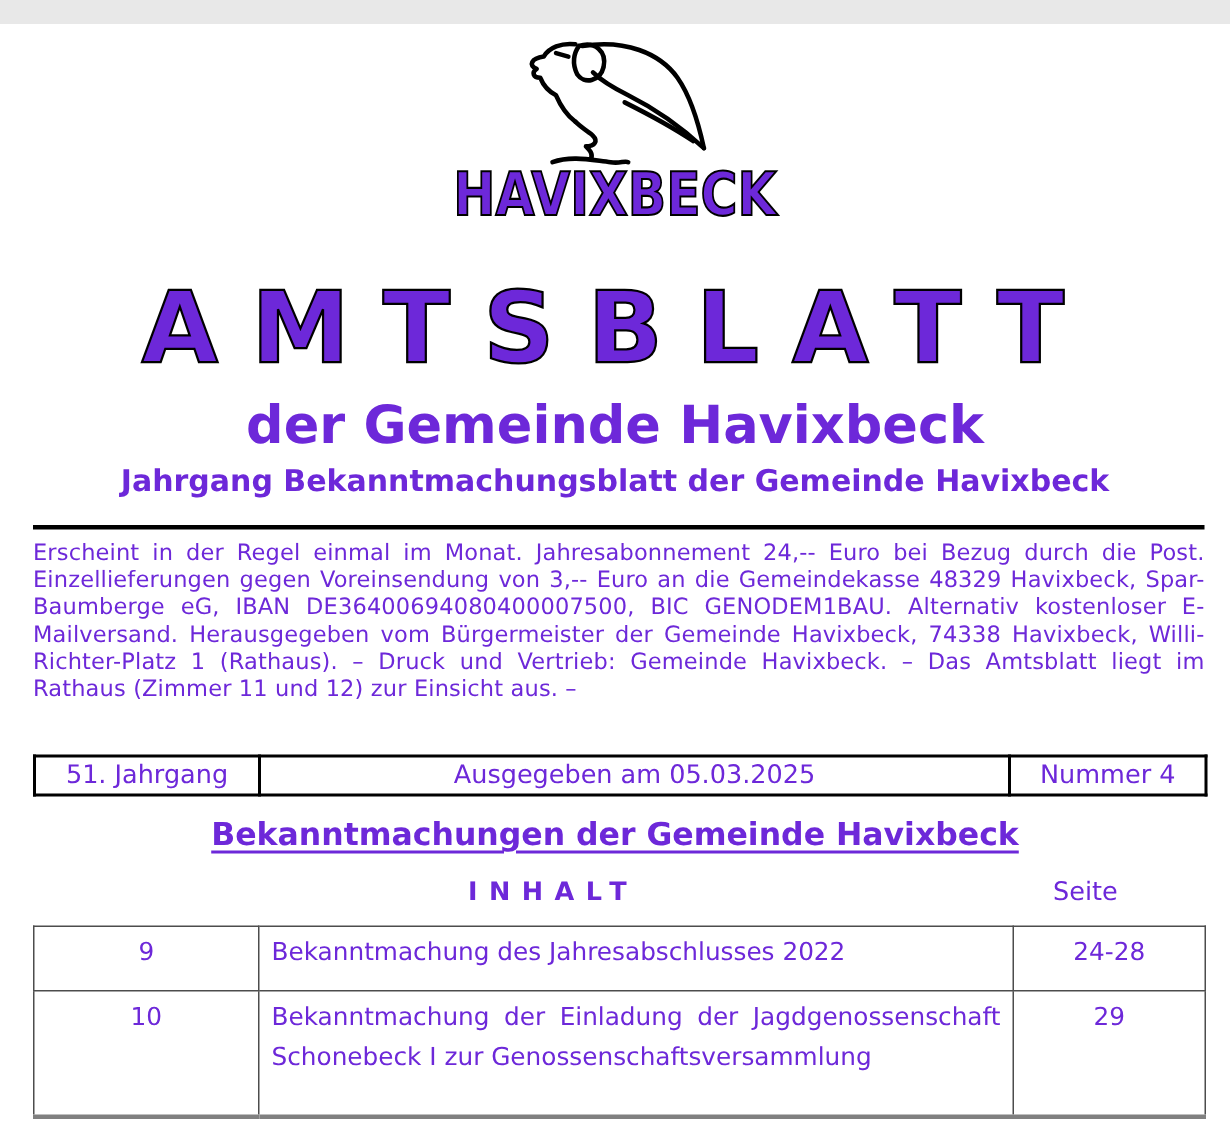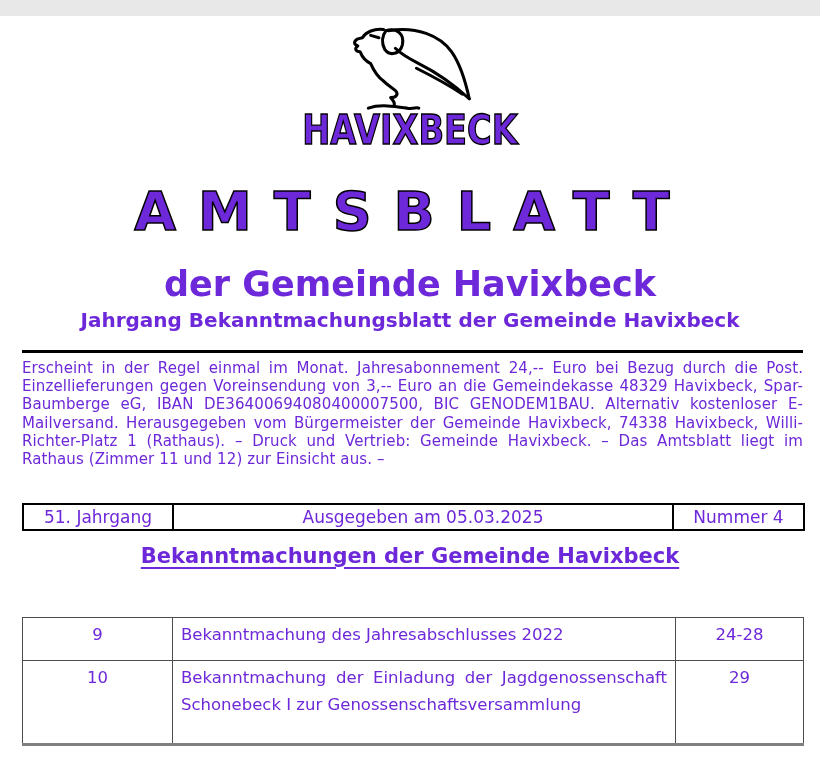--- a/index.html
+++ b/index.html
@@ -12,21 +12,21 @@
   .logo{position:absolute;top:10px;left:0;width:100%;text-align:center;}
   .logo svg{display:block;margin:0 auto;width:124px;height:88px;}
   .wordmark{
     display:block;margin-top:-4px;font-size:40px;font-weight:bold;line-height:1;
     letter-spacing:0px;-webkit-text-stroke:1.4px #000;
     transform:scaleX(0.84);transform-origin:center top;white-space:nowrap;
   }
   
   .title{
     position:absolute;top:168px;left:0;width:100%;text-align:center;
-    font-size:54px;font-weight:bold;line-height:1.05;letter-spacing:22px;
+    font-size:66px;font-weight:bold;line-height:1.05;letter-spacing:22px;
     padding-left:6px;box-sizing:border-box;-webkit-text-stroke:1.5px #000;white-space:nowrap;
   }
   .subtitle{
     position:absolute;top:249px;left:0;width:100%;text-align:center;
     font-size:35px;font-weight:bold;line-height:1.1;
   }
   .tagline{
     position:absolute;top:292px;left:0;width:100%;text-align:center;
     font-size:20px;font-weight:bold;
   }
@@ -125,20 +125,24 @@
         <tr>
       <td>51. Jahrgang</td>
       <td>Ausgegeben am 05.03.2025</td>
       <td>Nummer 4</td>
     </tr>
   </tbody>
     </table>
 
   <div class="section-heading">Bekanntmachungen der Gemeinde Havixbeck</div>
 
+  <div class="toc-head">
+    <span class="inhalt">INHALT</span>
+    <span class="seite">Seite</span>
+  </div>
 
   <table class="toc-table">
     <colgroup>
         <col style="width:150px">
         <col style="width:503px">
         <col style="width:128px">
       </colgroup>
     <tbody>
         <tr class="r1">
       <td class="num">9</td>

